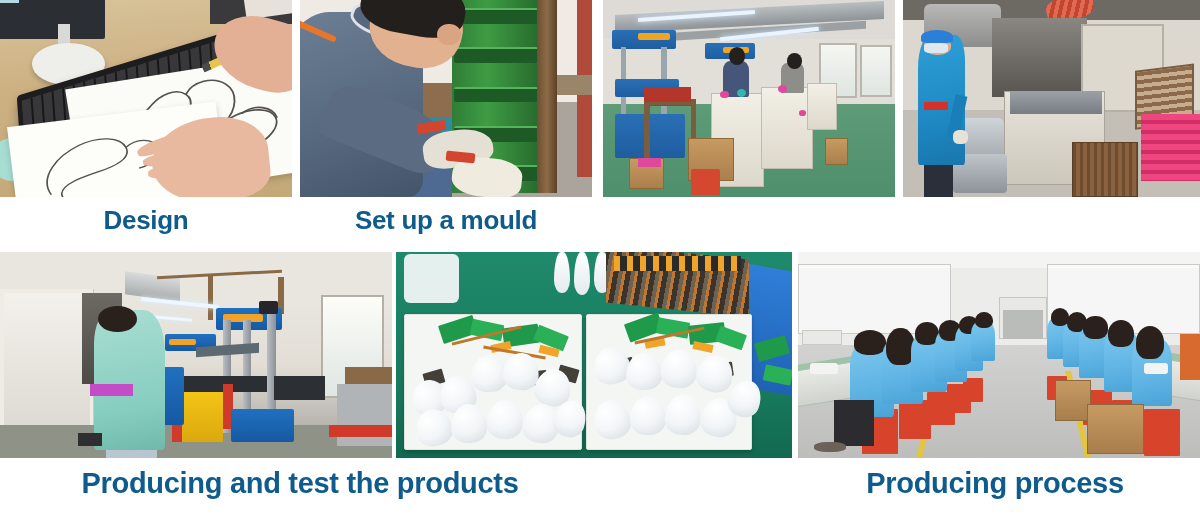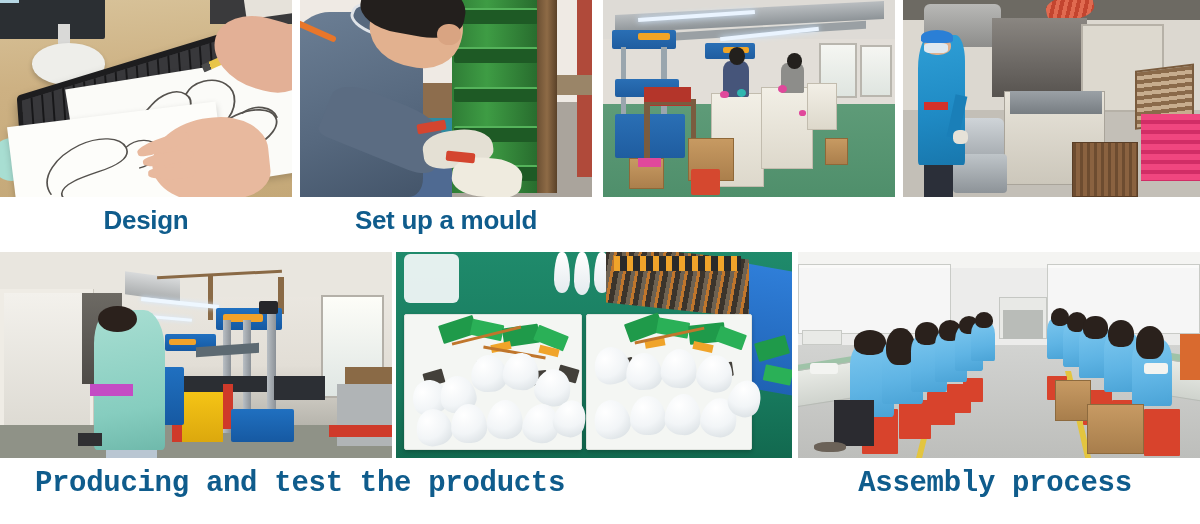--- a/index.html
+++ b/index.html
@@ -7,21 +7,21 @@
   html, body {
     width: 1200px; height: 524px;
     background: #ffffff;
     font-family: "Liberation Sans", sans-serif;
     overflow: hidden;
   }
   .sheet { position: relative; width: 1200px; height: 524px; background:#fff; }
 
   .row { position: absolute; left: 0; width: 1200px; }
   .row-1 { top: 0; height: 250px; }
-  .row-2 { top: 252px; height: 272px; font-family: Liberation Mono, monospace; }
+  .row-2 { top: 252px; height: 272px; }
 
   .panel { position: absolute; overflow: hidden; }
   .photo {
     position: absolute; left: 0; top: 0; width: 100%; height: 100%;
     overflow: hidden; background:#ccc;
   }
   .caption {
     position: absolute; left: 0; width: 100%;
     text-align: center;
     color: #0f5c8c;
@@ -534,16 +534,16 @@
         <div class="a y-box" style="left:64%;top:62%;width:9%;height:20%;"></div>
         <div class="a y-box" style="left:72%;top:74%;width:14%;height:24%;"></div>
         <div class="a" style="left:1%;top:38%;width:10%;height:7%;background:#e9eae7;border:1px solid #c8cac6;"></div>
         <div class="a" style="left:3%;top:54%;width:7%;height:5%;background:#f3f4f1;border-radius:3px;"></div>
         <div class="a" style="left:86%;top:54%;width:6%;height:5%;background:#f3f4f1;border-radius:3px;"></div>
         <div class="a" style="left:95%;top:40%;width:5%;height:22%;background:#d96a2f;"></div>
       </div>
     </div>
 
     <div class="caption" id="c5">Producing and test the products</div>
-    <div class="caption" id="c7">Assembly process</div>
+    <div class="caption" id="c7">Producing process</div>
   </div>
 
 </div>
 
 </body></html>

